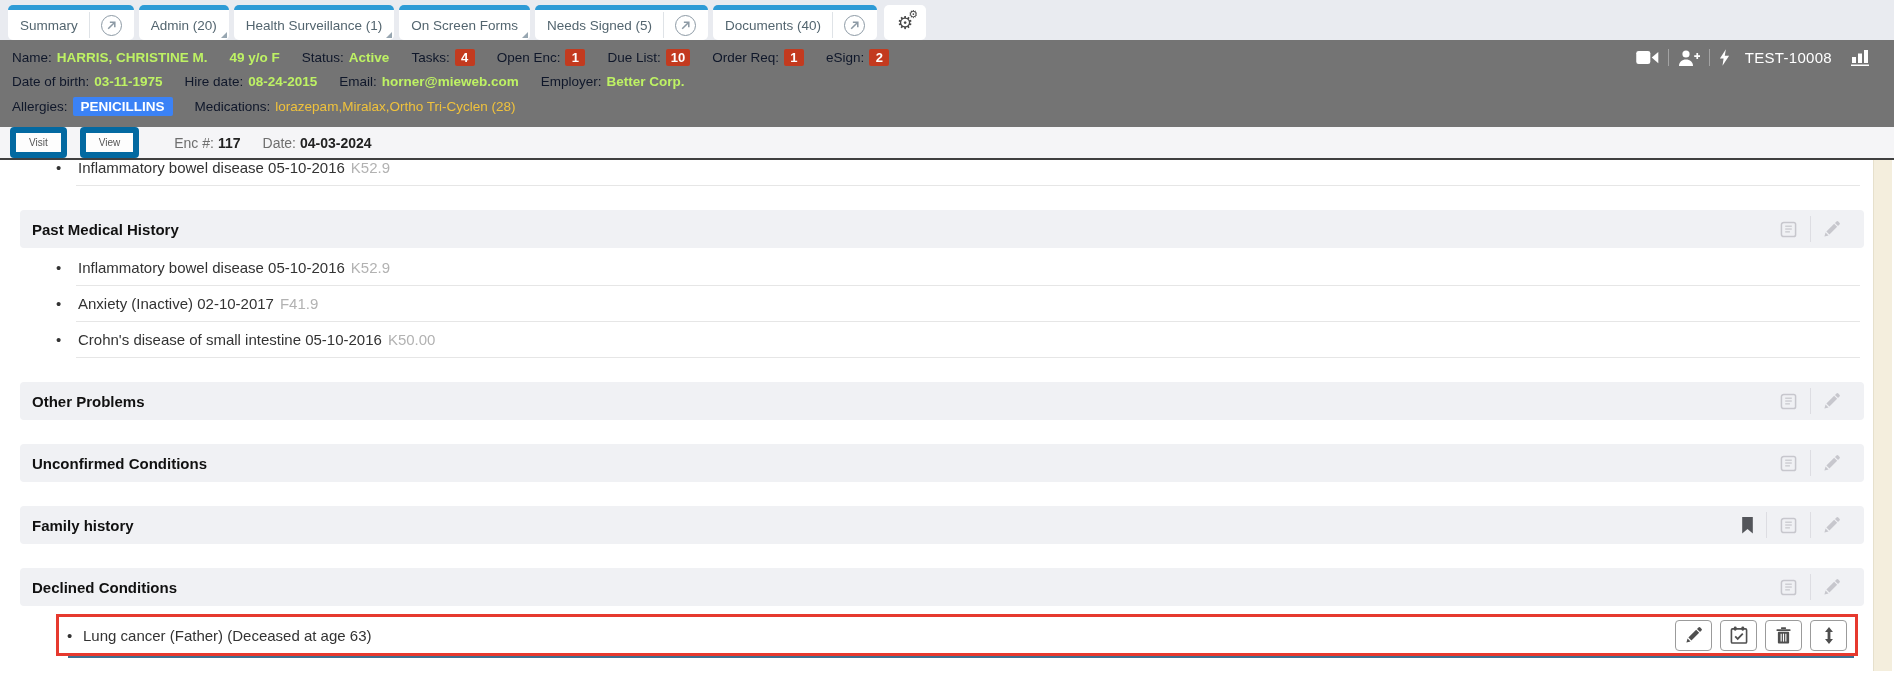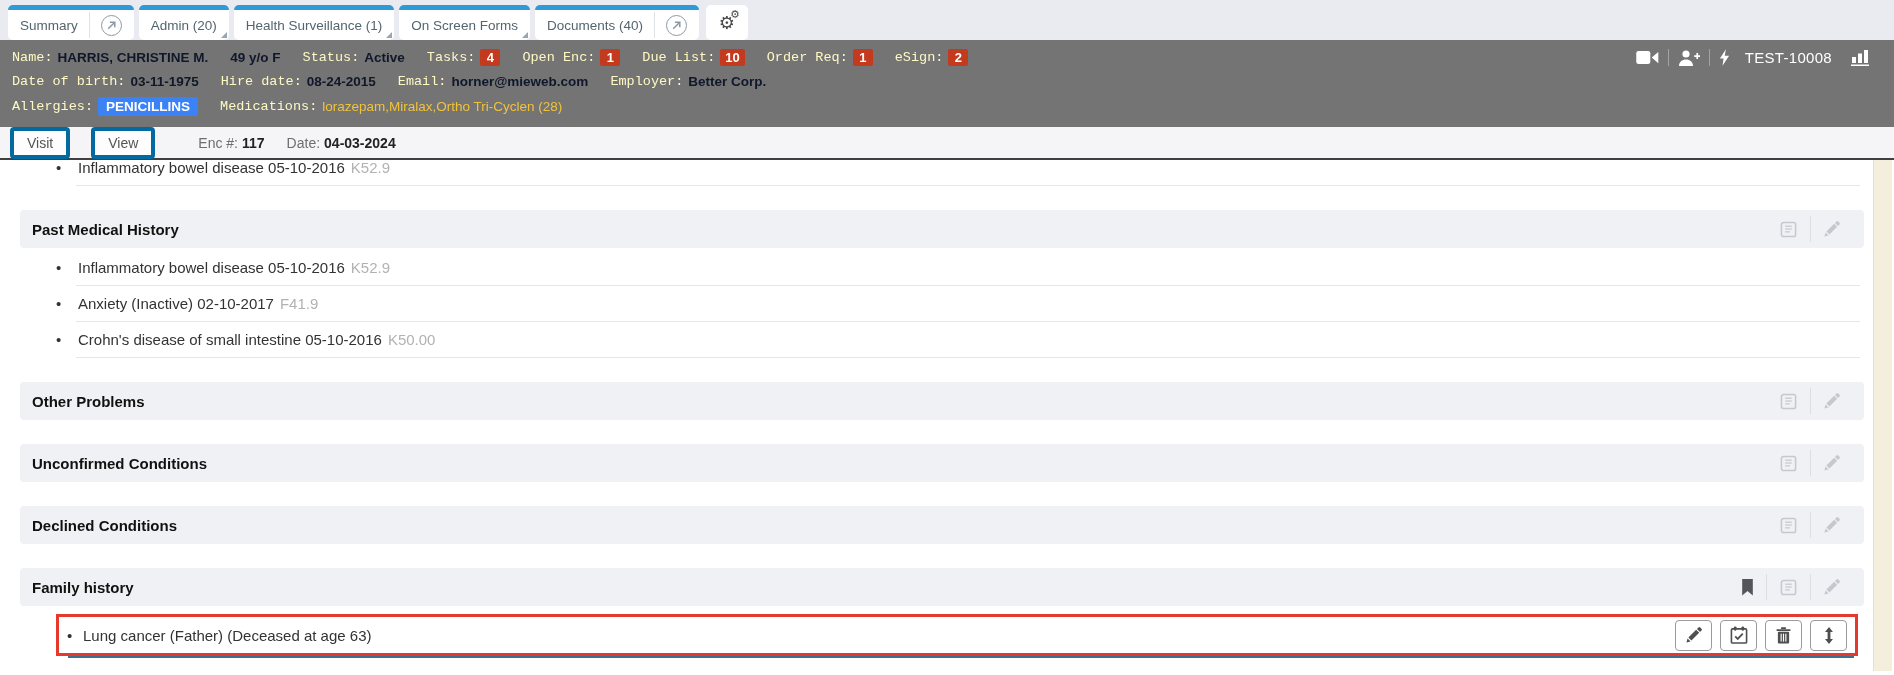--- a/index.html
+++ b/index.html
@@ -21,38 +21,38 @@
   .tab .pop-sep { width:1px; height:26px; background:#dfe3e7; margin-left:11px; }
   .gear-btn { position:relative; display:inline-flex; align-items:center; justify-content:center;
               height:35px; width:42px; background:#fff; border-radius:5px; margin-left:2px;
               color:#4a4a4a; cursor:pointer; }
   .gear-btn .g1 { font-size:18px; line-height:1; }
   .gear-btn .g2 { position:absolute; top:4px; right:8px; font-size:11px; line-height:1; }
 
   
   .phead { background:#747474; color:#fff; padding:5px 0 7px 0; }
   .phrow { display:flex; align-items:center; padding:4px 12px; font-size:13.5px; position:relative; }
-  .phrow .lab { color:#fef9c3; margin-right:5px; white-space:nowrap;font-family:Liberation Mono, monospace; }
-  .phrow .val { color:#0f172a; font-weight:bold; white-space:nowrap; }
+  .phrow .lab { color:#0f172a; margin-right:5px; white-space:nowrap; }
+  .phrow .val { color:#bef264; font-weight:bold; white-space:nowrap; }
   .phrow .grp { display:flex; align-items:center; margin-right:22px; }
   .badge { display:inline-block; background:#c33a1f; color:#fff; font-weight:bold; text-align:center;
            min-width:20px; padding:1px 5px; border-radius:2px; font-size:13px; }
   .allergy-badge { background:#3b82f6; color:#fff; font-weight:bold; padding:2px 8px; border-radius:2px; }
   .meds .med { color:#f0c23c; cursor:pointer;text-align:center; }
   .meds .med:not(:last-child)::after { content:", "; color:#f0c23c; }
   .ph-right { position:absolute; right:14px; top:0; height:100%; display:flex; align-items:center; }
   .ph-ic { display:inline-flex; align-items:center; color:#fff; margin:0 9px; cursor:pointer; }
   .ph-div { width:1px; height:17px; background:#a3a3a3; }
   .sysid { font-size:15px; font-weight:normal; margin:0 10px 0 6px; letter-spacing:.3px; }
 
   
   .enc-toolbar { height:33px; background:#f5f5f7; display:flex; align-items:center; padding:0 10px;
                  border-bottom:2px solid #404040; font-size:14px; }
-  .btn { border:4px solid #0369a1; border-radius:4px; background:#fdfdfd; color:#555;
-         font-size:14px; padding:4px 13px; margin-right:21px; cursor:pointer;
+  .btn { border:6px solid #0369a1; border-radius:4px; background:#fdfdfd; color:#555;
+         font-size:10px; padding:4px 13px; margin-right:13px; cursor:pointer;
          font-family:"Liberation Sans","DejaVu Sans",sans-serif; }
   .enc-toolbar .lab { color:#6e6e6e; margin:0 4px 0 22px; }
   .enc-toolbar .val { color:#222; font-weight:bold; }
 
   
   .content { position:relative; height:511px; overflow:hidden; padding:0 30px 0 20px; }
   .scrollstrip { position:absolute; top:0; right:2px; bottom:0; width:19px;
                  background:#f4eedd; border-left:1px solid #e6e0cc; }
 
   .cutrow { overflow:hidden; }
@@ -104,20 +104,29 @@
       <span>Admin (20)</span>
       <span class="caret"></span>
     </div>
     <div class="tab">
       <span>Health Surveillance (1)</span>
       <span class="caret"></span>
     </div>
     <div class="tab">
       <span>On Screen Forms</span>
       <span class="caret"></span>
+    </div>
+    <div class="tab">
+      <span>Needs Signed (5)</span>
+      <span class="pop-sep"></span>
+      <span class="pop">
+        <svg width="11" height="11" viewBox="0 0 10 10">
+            <path d="M2 8L8 2M3.5 2H8v4.5" stroke="currentColor" fill="none" stroke-width="1.4"></path>
+          </svg>
+      </span>
     </div>
     <div class="tab">
       <span>Documents (40)</span>
       <span class="pop-sep"></span>
       <span class="pop">
         <svg width="11" height="11" viewBox="0 0 10 10">
             <path d="M2 8L8 2M3.5 2H8v4.5" stroke="currentColor" fill="none" stroke-width="1.4"></path>
           </svg>
       </span>
     </div>
@@ -324,48 +333,48 @@
         <span class="sic-div"></span>
         <span class="sic">
           <svg width="17" height="17" viewBox="0 0 18 18" fill="currentColor">
               <path d="M1.5 16.5l1.2-4.4 3.2 3.2zM3.6 11.2L11.8 3l3.2 3.2-8.2 8.2zM12.7 2.1L14.2.6a1.4 1.4 0 0 1 2 0l1.2 1.2a1.4 1.4 0 0 1 0 2l-1.5 1.5z"></path>
             </svg>
         </span>
       </span>
     </div>
 
     <div class="sec">
-      <span class="sec-title">Declined Conditions</span>
+      <span class="sec-title">Family history</span>
       <span class="sec-icons">
+        <span class="sic dark">
+          <svg width="13" height="17" viewBox="0 0 12 16" fill="currentColor">
+              <path d="M1 0h10v15.5l-5-4.2-5 4.2z"></path>
+            </svg>
+        </span>
+        <span class="sic-div"></span>
         <span class="sic">
           <svg width="19" height="17" viewBox="0 0 20 18">
               <path d="M5 1.5h10.5a2 2 0 0 1 2 2v11a2 2 0 0 1-2 2H5a2.5 2.5 0 0 1-2.5-2.5v-10A2.5 2.5 0 0 1 5 1.5z" fill="none" stroke="currentColor" stroke-width="1.6"></path>
               <line x1="6.5" y1="5.5" x2="13.5" y2="5.5" stroke="currentColor" stroke-width="1.3"></line>
               <line x1="6.5" y1="8.5" x2="13.5" y2="8.5" stroke="currentColor" stroke-width="1.3"></line>
               <line x1="6.5" y1="11.5" x2="11.5" y2="11.5" stroke="currentColor" stroke-width="1.3"></line>
             </svg>
         </span>
         <span class="sic-div"></span>
         <span class="sic">
           <svg width="17" height="17" viewBox="0 0 18 18" fill="currentColor">
               <path d="M1.5 16.5l1.2-4.4 3.2 3.2zM3.6 11.2L11.8 3l3.2 3.2-8.2 8.2zM12.7 2.1L14.2.6a1.4 1.4 0 0 1 2 0l1.2 1.2a1.4 1.4 0 0 1 0 2l-1.5 1.5z"></path>
             </svg>
         </span>
       </span>
     </div>
 
     <div class="sec">
-      <span class="sec-title">Family history</span>
+      <span class="sec-title">Declined Conditions</span>
       <span class="sec-icons">
-        <span class="sic dark">
-          <svg width="13" height="17" viewBox="0 0 12 16" fill="currentColor">
-              <path d="M1 0h10v15.5l-5-4.2-5 4.2z"></path>
-            </svg>
-        </span>
-        <span class="sic-div"></span>
         <span class="sic">
           <svg width="19" height="17" viewBox="0 0 20 18">
               <path d="M5 1.5h10.5a2 2 0 0 1 2 2v11a2 2 0 0 1-2 2H5a2.5 2.5 0 0 1-2.5-2.5v-10A2.5 2.5 0 0 1 5 1.5z" fill="none" stroke="currentColor" stroke-width="1.6"></path>
               <line x1="6.5" y1="5.5" x2="13.5" y2="5.5" stroke="currentColor" stroke-width="1.3"></line>
               <line x1="6.5" y1="8.5" x2="13.5" y2="8.5" stroke="currentColor" stroke-width="1.3"></line>
               <line x1="6.5" y1="11.5" x2="11.5" y2="11.5" stroke="currentColor" stroke-width="1.3"></line>
             </svg>
         </span>
         <span class="sic-div"></span>
         <span class="sic">

